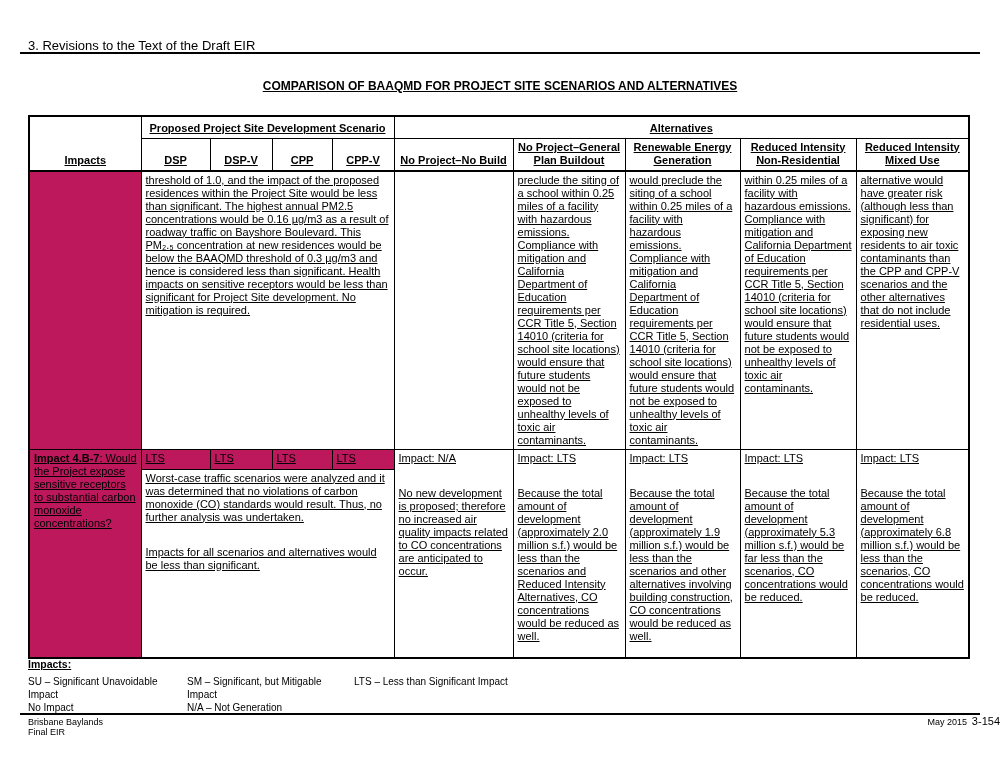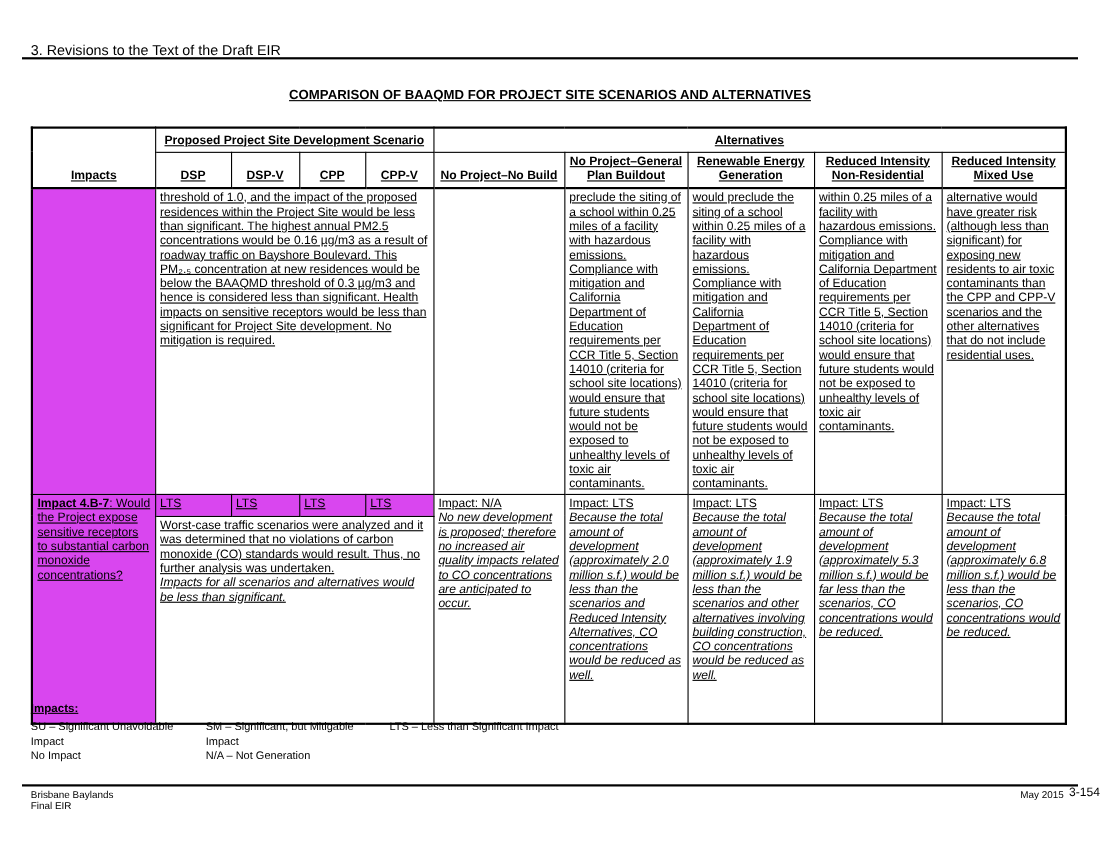--- a/index.html
+++ b/index.html
@@ -28,28 +28,28 @@
     font-size:11px; line-height:13px;
     border:2px solid #000;
   }
   table.eir th, table.eir td {
     border:1px solid #000; padding:2px 4px; vertical-align:top; text-align:left;
   }
   table.eir th {
     font-weight:bold; text-align:center; vertical-align:bottom; padding:2px 2px 3px;
   }
   .hb { border-bottom:2px solid #000 !important; }
-  .shaded { background:#d946ef; }
+  .shaded { background:#be185d; }
   .nowrap { white-space:nowrap; }
   .lts-cell { text-align:center; vertical-align:middle; height:20px; padding:1px 2px; }
   .impact-cell { vertical-align:middle; }
-  .para + .para { margin-top:0;font-style:italic; }
+  .para + .para { margin-top:22px; }
 
   .legend {
-    position:absolute; left:28px; top:638px; font-size:10px; line-height:13px;
+    position:absolute; left:28px; top:658px; font-size:10px; line-height:13px;
   }
   .legend-title { font-weight:bold; text-decoration:underline; margin-bottom:4px; font-size:10.5px; }
   .legend-row { display:flex; }
   .legend-row .li1 { width:159px; }
   .legend-row .li2 { width:167px; }
 
   .foot-rule {
     position:absolute; left:20px; top:713px; width:960px;
     border-top:2px solid #000;
   }

